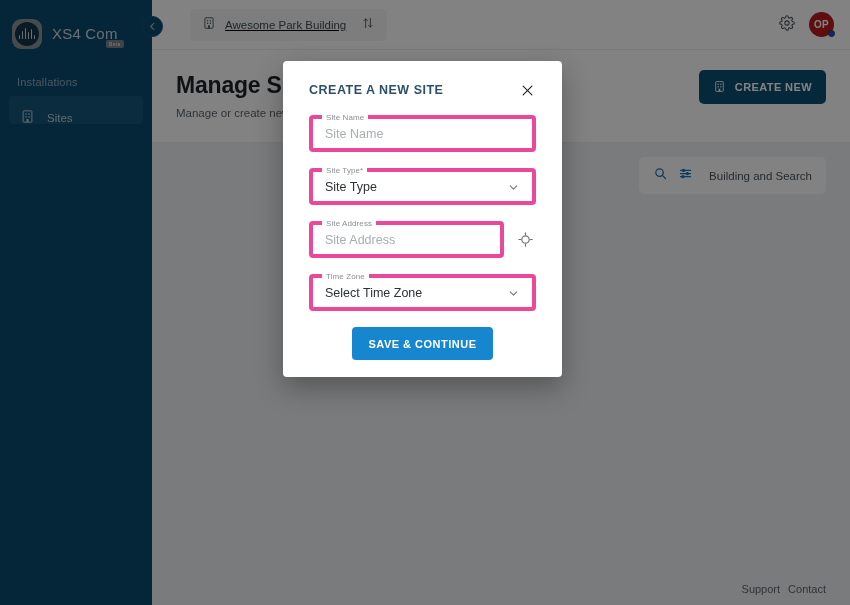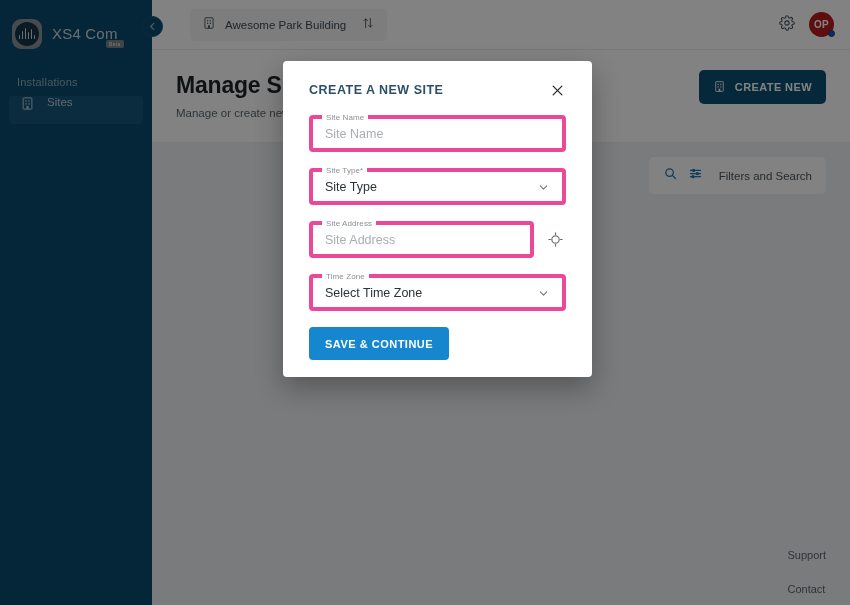--- a/index.html
+++ b/index.html
@@ -53,21 +53,21 @@
     position: absolute; left: 54px; top: 14px;
     background: #7e858b; color: #e9edf0;
     font-size: 5px; letter-spacing: .3px;
     padding: 1px 3px; border-radius: 2px; line-height: 6px;
   }
   .nav-section {
     color: #95a9b8; font-size: 11px;
     padding: 20px 0 8px 17px; letter-spacing: .2px;
   }
   .nav-item {
-    display: flex; align-items: flex-start; gap: 12px;
+    display: flex; align-items: flex-end; gap: 12px;
     height: 28px; margin: 0 9px 0 9px;
     padding-left: 11px; border-radius: 4px;
     color: #c2ced6; font-size: 11.5px;
   }
   .nav-item.active { background: #14567a; }
   .nav-icon { width: 15px; height: 15px; flex: none; display:block; }
 
   
   .collapse-btn {
     position: absolute; left: 142px; top: 16px;
@@ -85,21 +85,21 @@
   }
   .topbar {
     height: 50px; background: #ffffff;
     display: flex; align-items: center;
     padding: 0 16px; gap: 10px;
     border-bottom: 1px solid #eceef0;
   }
   .crumb-box {
     display: flex; align-items: center; gap: 9px;
     background: #f5f6f7; border-radius: 5px;
-    padding: 7px 12px; margin-left: 22px;
+    padding: 7px 12px; margin-left: 22px; text-decoration: underline;
   }
   .crumb-text { font-size: 11.5px; color: #3d4a53; }
   .topbar-right {
     margin-left: auto; display: flex; align-items: center; gap: 14px;
   }
   .avatar {
     width: 25px; height: 25px; border-radius: 50%;
     background: #b91c1c; color: #ffffff;
     font-size: 10px; font-weight: bold;
     display: flex; align-items: center; justify-content: center;
@@ -137,35 +137,35 @@
     padding: 14px 24px 0 24px;
   }
   .filters-box {
     display: flex; align-items: center; gap: 10px;
     background: #ffffff; border-radius: 5px;
     padding: 9px 14px;
   }
   .filters-text { font-size: 11.5px; color: #4a565e; margin-left: 6px; }
   .footer {
     position: absolute; right: 24px; bottom: 10px;
-    display: flex; gap: 22px;
-    font-size: 11px; color: #5c686f; flex-direction: column;
+    display: flex; gap: 8px;
+    font-size: 11px; color: #5c686f;
   }
 
   
   .overlay {
     position: absolute; inset: 0;
     background: rgba(0,0,0,0.49);
     z-index: 5;
   }
 
   
   .modal {
     position: absolute; left: 283px; top: 61px;
-    width: 309px; height: 316px;
+    width: 279px; height: 316px;
     background: #ffffff; border-radius: 4px;
     z-index: 6;
     box-shadow: 0 11px 28px rgba(0,0,0,.30);
     padding: 0 26px;
   }
   .modal-head {
     display: flex; align-items: center;
     height: 54px; padding-top: 4px;
   }
   .modal-title {
@@ -197,21 +197,21 @@
   .chev {
     margin-left: auto; color: #707880;
     width: 13px; height: 13px; flex: none;
   }
   .gps-btn {
     width: 22px; height: 22px; flex: none;
     color: #6d757c;
     display: flex; align-items: center; justify-content: center;
   }
   .modal-actions {
-    display: flex; justify-content: flex-start;
+    display: flex; justify-content: center;
     margin-top: 16px;
   }
   .save-btn {
     background: #1687ce; color: #ffffff;
     border: none; border-radius: 4px;
     height: 33px; padding: 0 16px;
     font-size: 11px; font-weight: bold; letter-spacing: .5px;
     font-family: "Liberation Sans", sans-serif;
   }
 </style>
@@ -288,21 +288,21 @@
         <span>
           <svg width="15" height="15" viewBox="0 0 24 24" fill="none" stroke="#1976b8" stroke-width="2" stroke-linecap="round">
             <path d="M4 7h16"></path>
               <path d="M4 12h16"></path>
               <path d="M4 17h16"></path>
             <circle cx="9" cy="7" r="1.6" fill="#1976b8"></circle>
             <circle cx="15" cy="12" r="1.6" fill="#1976b8"></circle>
             <circle cx="8" cy="17" r="1.6" fill="#1976b8"></circle>
           </svg>
         </span>
-        <span class="filters-text">Filters and Search</span>
+        <span class="filters-text">Building and Search</span>
       </div>
     </div>
 
     <div class="footer">
       <span>Support</span>
       <span>Contact</span>
     </div>
   </div>
 
   <div class="sidebar">

